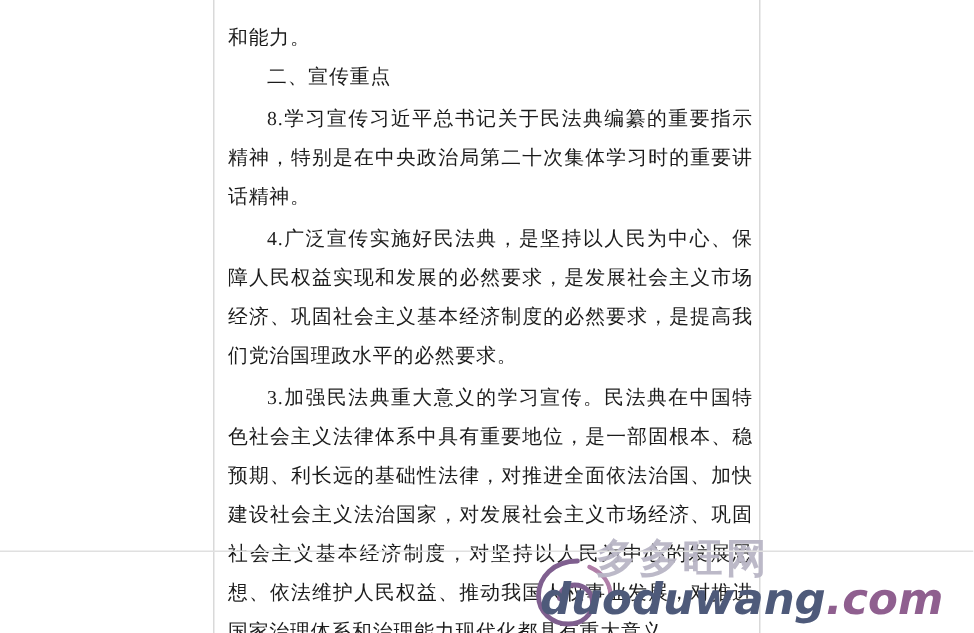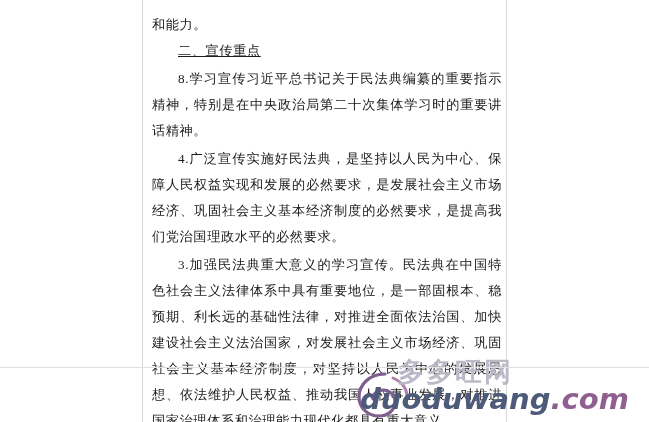--- a/index.html
+++ b/index.html
@@ -49,21 +49,20 @@
     letter-spacing: 0.6px;
     text-align: justify;
     margin: 0 0 2px 0;
     text-justify: inter-ideograph;
   }
   .para.indent {
     text-indent: 26px;
   }
   .para.heading {
     text-indent: 26px;
-    text-decoration: underline;
   }
   .para.tight {
     margin-bottom: 0;
   }
 
   
   #watermark {
     position: absolute;
     left: 355px;
     top: 352px;

